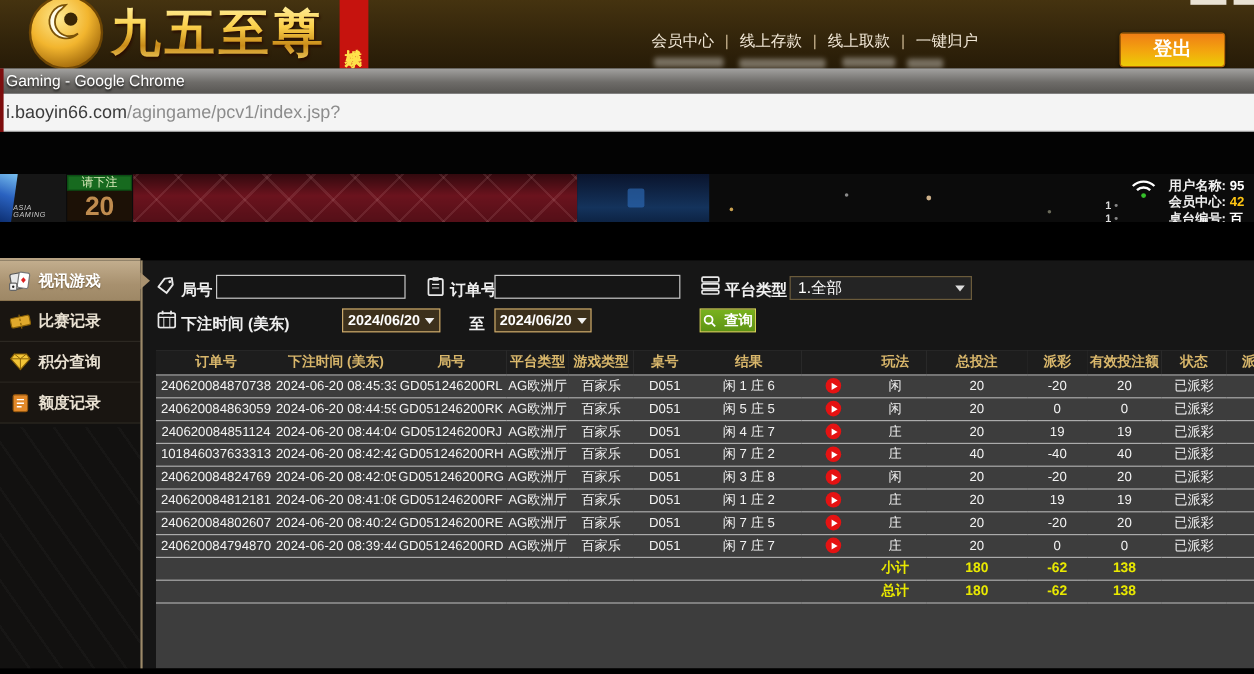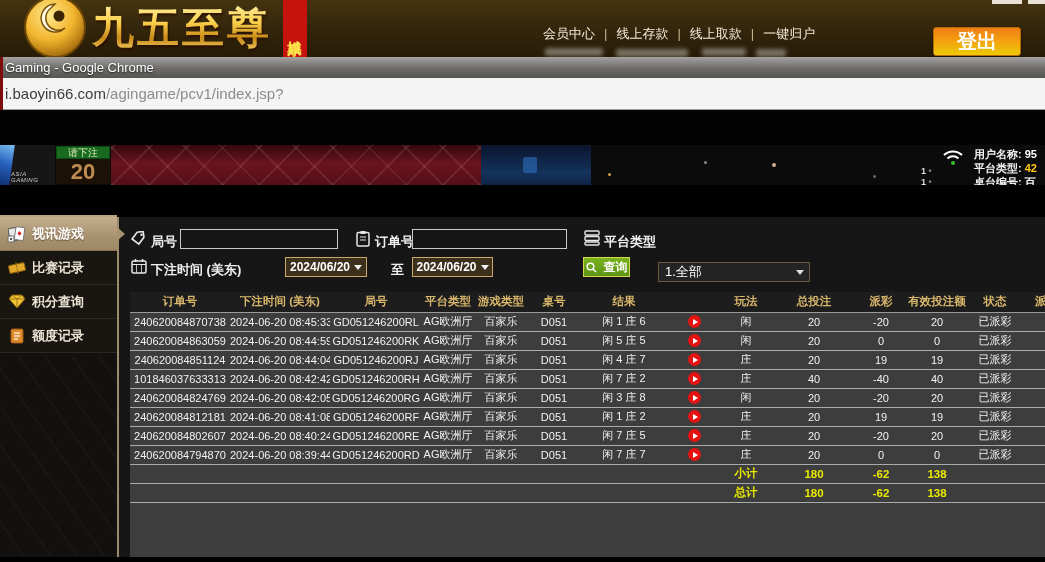--- a/index.html
+++ b/index.html
@@ -15,21 +15,21 @@
     -webkit-background-clip:text; background-clip:text; color:transparent;
     filter:drop-shadow(1px 2px 1px rgba(40,10,0,.8)); }
   .logo-badge { position:absolute; left:283px; top:0; width:24px; height:57px; background:#c6130e;
     color:#ffe14a; font-size:14px; font-weight:bold; text-align:center; line-height:18px; padding-top:2px; overflow:hidden; }
   .top-nav { position:absolute; left:543px; top:25px; font-size:13px; color:#f3e9d8; white-space:nowrap; }
   .top-nav .sep { color:#c9b48f; margin:0 9px; }
   .top-nav span[data-interactable="true"] { cursor:pointer; }
   .blurline { position:absolute; background:#9a9386; filter:blur(2px); border-radius:2px; opacity:.7; }
   .logout-btn { position:absolute; left:933px; top:27px; width:88px; height:29px;
     background:linear-gradient(180deg,#ef7d15 0%,#f3a70e 55%,#eccb06 100%);
-    border:1px solid #b86a08; border-radius:3px; color:#fff; font-size:20px; font-weight:bold;
+    border:1px solid #b86a08; border-radius:3px; color:#fff; font-size:16px; font-weight:bold;
     text-align:center; line-height:27px; cursor:pointer; box-shadow:0 1px 3px rgba(0,0,0,.5); }
   .clipped-top { position:absolute; top:0; height:4px; background:#e9e2d4; }
 
   
   .chrome-titlebar { position:absolute; left:0; top:57px; width:1045px; height:21px;
     background:linear-gradient(180deg,#a3a2a0 0%,#6e6c69 55%,#575552 100%);
     color:#fff; font-size:13px; line-height:21px; padding-left:5px;
     text-shadow:0 1px 2px rgba(0,0,0,.8); z-index:2; }
   .red-edge { position:absolute; left:0; top:57px; width:3px; height:53px; background:#7d0d0d; z-index:3; }
   .chrome-urlbar { position:absolute; left:0; top:78px; width:1045px; height:32px; background:#f4f4f4;
@@ -87,21 +87,21 @@
     background:repeating-linear-gradient(55deg, rgba(255,255,255,.025) 0 2px, transparent 2px 22px); }
   .v-divider { position:absolute; left:117px; top:217px; width:2px; height:345px; background:#9c8a6a; }
 
   
   .content { position:absolute; left:119px; top:217px; width:926px; height:345px; background:#161616; }
   .flabel { position:absolute; color:#f0f0f0; font-size:13px; font-weight:bold; white-space:nowrap; }
   .ficon { position:absolute; }
   .txt-input { position:absolute; height:20px; background:#151515; border:1px solid #c9c9c9;
     color:#eee; font-size:12px; padding:0 4px; outline:none; }
   .select-box { position:absolute; height:20px; background:#242424; border:1px solid #6b5b3b; color:#fff;
-    font-size:13px; line-height:18px; padding:0 18px 0 6px; cursor:pointer;margin-top:32px; }
+    font-size:13px; line-height:18px; padding:0 18px 0 6px; cursor:pointer; }
   .select-box .caret { position:absolute; right:5px; top:7px; width:0; height:0;
     border-left:4px solid transparent; border-right:4px solid transparent; border-top:5px solid #ddd; }
   .date-box { position:absolute; height:20px; background:#3c301c; border:1px solid #caa96b; color:#fff;
     font-size:12px; font-weight:bold; line-height:18px; text-align:center; cursor:pointer; }
   .date-box .caret { display:inline-block; width:0; height:0; margin-left:4px; vertical-align:1px;
     border-left:4px solid transparent; border-right:4px solid transparent; border-top:5px solid #f0f0f0; }
   .search-btn { position:absolute; left:464px; top:40px; width:47px; height:20px;
     background:linear-gradient(180deg,#79b21e,#5d9414); border:1px solid #d6d655; color:#fff;
     font-size:12px; font-weight:bold; display:flex; align-items:center; justify-content:center; gap:7px; cursor:pointer; }
 
@@ -183,21 +183,21 @@
     <div class="dot" data-interactable="false" style="left:772px; top:18px; width:4px; height:4px; background:#cdb08a;"></div>
     <div class="dot" data-interactable="false" style="left:873px; top:30px; width:3px; height:3px; background:#6a6a5a;"></div>
 
     <div class="user-info" data-interactable="false">
       <svg class="wifi" data-interactable="false" width="22" height="17" viewBox="0 0 22 17">
         <path d="M2 6 a13 13 0 0 1 18 0" fill="none" stroke="#fff" stroke-width="2"></path>
         <path d="M5.5 9.5 a8 8 0 0 1 11 0" fill="none" stroke="#fff" stroke-width="2"></path>
         <circle cx="11" cy="14" r="2" fill="#35c02a"></circle>
       </svg>
       <div class="ui-line" style="top:1px;"><span class="lbl" data-interactable="false">用户名称:</span> <span class="val-user" data-interactable="false">95</span></div>
-      <div class="ui-line" style="top:15px;"><span class="lbl" data-interactable="false">平台类型:</span> <span class="val-balance" data-interactable="false">42</span></div>
+      <div class="ui-line" style="top:15px;"><span class="lbl" data-interactable="false">会员中心:</span> <span class="val-balance" data-interactable="false">42</span></div>
       <div class="ui-line" style="top:29px;"><span class="lbl" data-interactable="false">桌台编号:</span> <span class="val-table" data-interactable="false">百</span></div>
     </div>
     <div class="marker" data-interactable="false" style="left:921px; top:21px;"><span>1</span> <i>•</i></div>
     <div class="marker" data-interactable="false" style="left:921px; top:32px;"><span>1</span> <i>•</i></div>
   </div>
 
   <div class="sidebar-underline" data-interactable="false"></div>
 
   <div class="sidebar" data-interactable="false">
     <div class="sb-item active" data-interactable="true">

